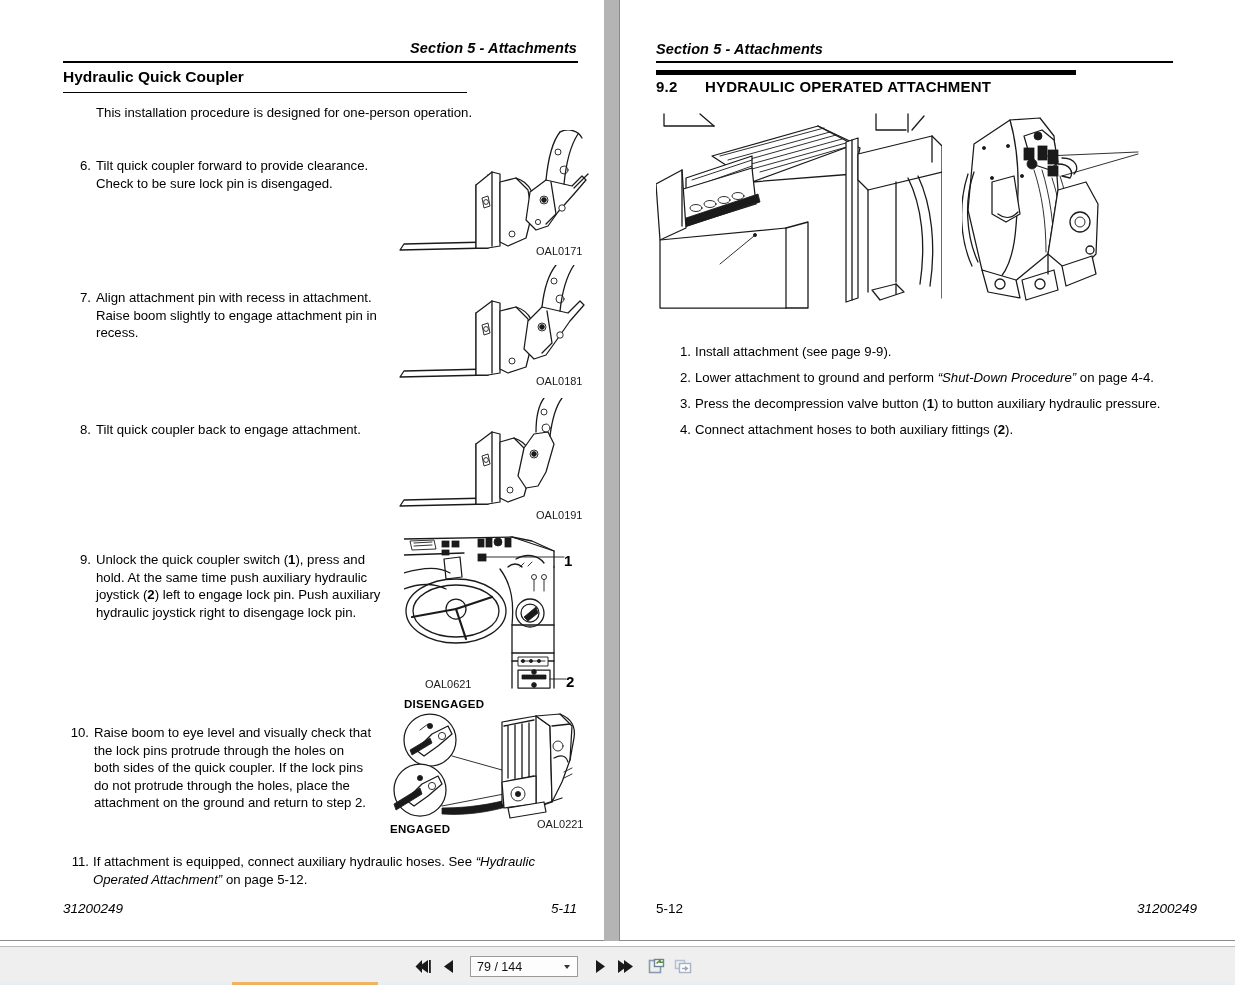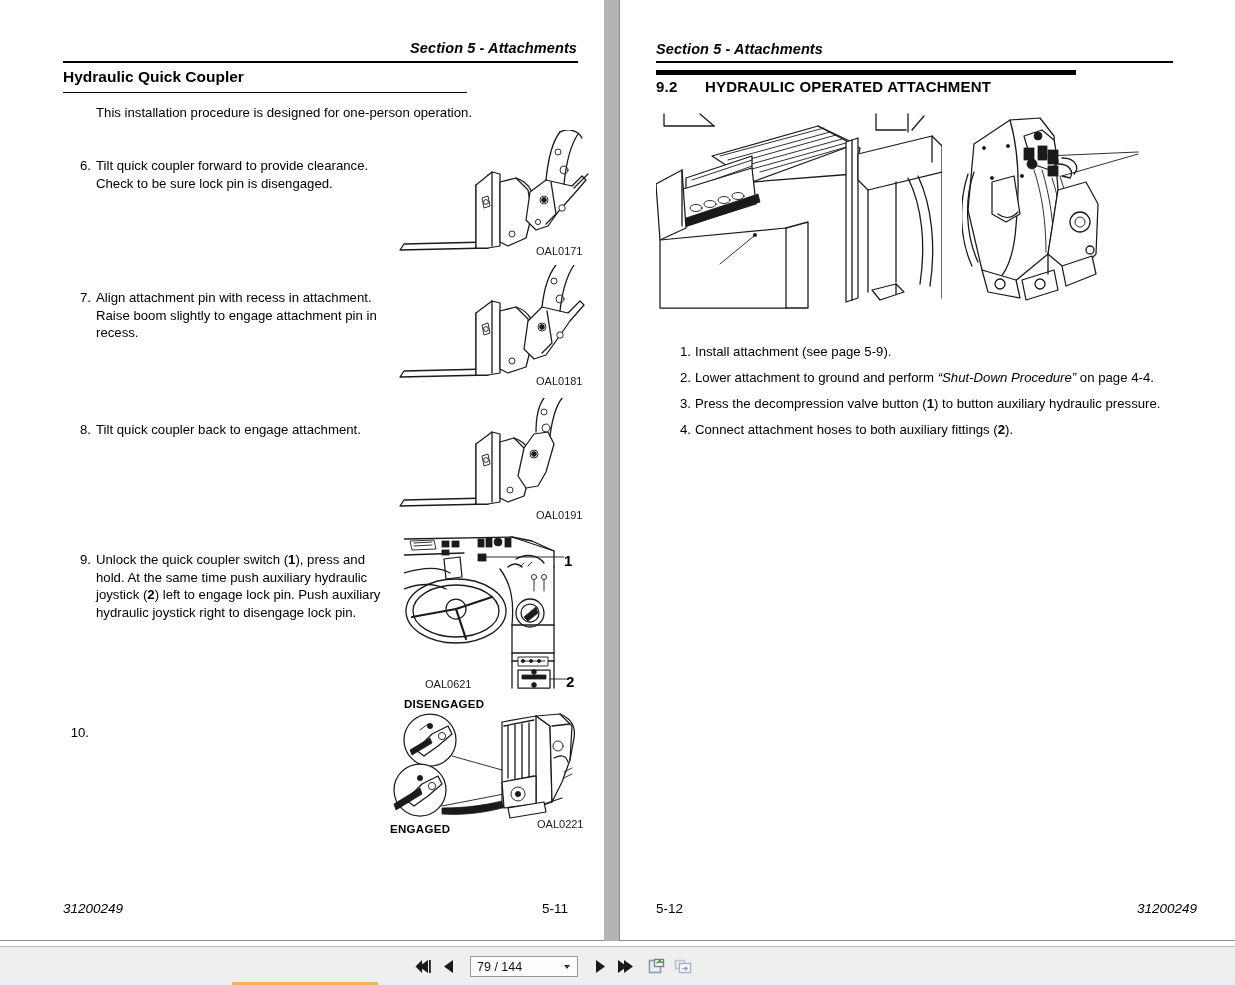--- a/index.html
+++ b/index.html
@@ -346,20 +346,21 @@
           <path class="ln-t" d="M78 24 L160 24"></path>
           <path class="ln-t" d="M146 146 L162 146"></path>
         </svg>
       </div>
       <div class="callout" style="left:564px; top:552px;">1</div>
       <div class="callout" style="left:566px; top:673px;">2</div>
       <div class="figcode" style="left:413px; top:678px;margin-left:12px;">OAL0621</div>
 
       <div class="step" style="left:63px; top:724px; width:310px;">
         <span class="n">10.</span>
+        <span class="t">Raise boom to eye level and visually check that the lock pins protrude through the holes on both sides of the quick coupler. If the lock pins do not protrude through the holes, place the attachment on the ground and return to step 2.</span>
       </div>
 
       <div class="statelabel" style="left:404px; top:698px;">DISENGAGED</div>
       <div class="statelabel" style="left:390px; top:823px;">ENGAGED</div>
 
       <div class="fig" style="left:384px; top:712px;">
         <svg width="200" height="110" viewBox="0 0 200 110">
 
           <circle class="fl" cx="46" cy="28" r="26"></circle>
           <path class="ln" d="M32 38 L48 22 L64 14 L68 22 L54 34 L40 44 Z"></path>
@@ -394,23 +395,27 @@
           <circle class="ln-t" cx="174" cy="34" r="5"></circle>
           <path class="ln" d="M176 2 C186 6 192 14 190 26 L186 48"></path>
           <path class="ln" d="M160 92 L178 86"></path>
           <path class="ln-t" d="M180 60 L188 56 M180 66 L188 62"></path>
 
           <path class="fl" d="M124 96 L160 90 L162 100 L126 106 Z"></path>
         </svg>
       </div>
       <div class="figcode" style="left:537px; top:818px;">OAL0221</div>
 
+      <div class="step narrow" style="left:63px; top:853px; width:510px;">
+        <span class="n">11.</span>
+        <span class="t"><span>If attachment is equipped, connect auxiliary hydraulic hoses. See </span><span class="ital">“Hydraulic Operated Attachment”</span><span> on page 5-12.</span></span>
+      </div>
 
       <div class="footer-l" style="left:63px; top:901px;">31200249</div>
-      <div class="folio" style="right:47px; top:901px;">5-11</div>
+      <div class="folio" style="right:38px; top:901px;font-style:italic;">5-11</div>
     </div>
   </div>
 
   <div class="gutter"></div>
 
   <div class="page" id="page-right">
     <div class="page-inner">
 
       <div class="runhead" style="left:36px; top:41px;">Section 5 - Attachments</div>
       <div class="rule-thin" style="left:36px; top:61px; width:517px;"></div>
@@ -524,21 +529,21 @@
           <circle class="ln" cx="78" cy="170" r="5"></circle>
           <path class="ln" d="M86 140 L86 160"></path>
 
           <path class="ln-t" d="M84 42 L176 38"></path>
           <path class="ln-t" d="M100 62 L176 40"></path>
         </svg>
       </div>
 
       <div class="step narrow" style="left:45px; top:343px; width:520px;">
         <span class="n">1.</span>
-        <span class="t">Install attachment (see page 5-9).</span>
+        <span class="t">Install attachment (see page 9-9).</span>
       </div>
       <div class="step narrow" style="left:45px; top:369px; width:530px;">
         <span class="n">2.</span>
         <span class="t"><span>Lower attachment to ground and perform </span><span class="ital">“Shut-Down Procedure”</span><span> on page 4-4.</span></span>
       </div>
       <div class="step narrow" style="left:45px; top:395px; width:530px;">
         <span class="n">3.</span>
         <span class="t"><span>Press the decompression valve button (</span><span class="bold">1</span><span>) to button auxiliary hydraulic pressure.</span></span>
       </div>
       <div class="step narrow" style="left:45px; top:421px; width:530px;">

